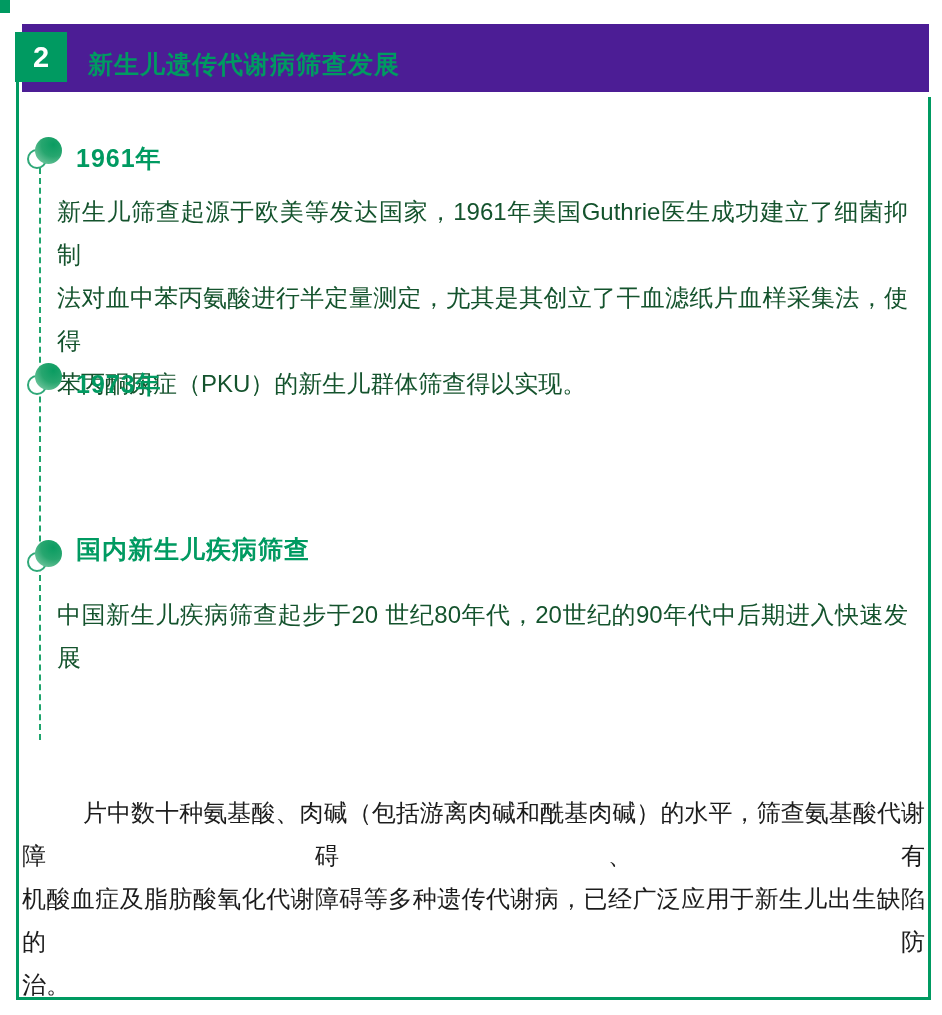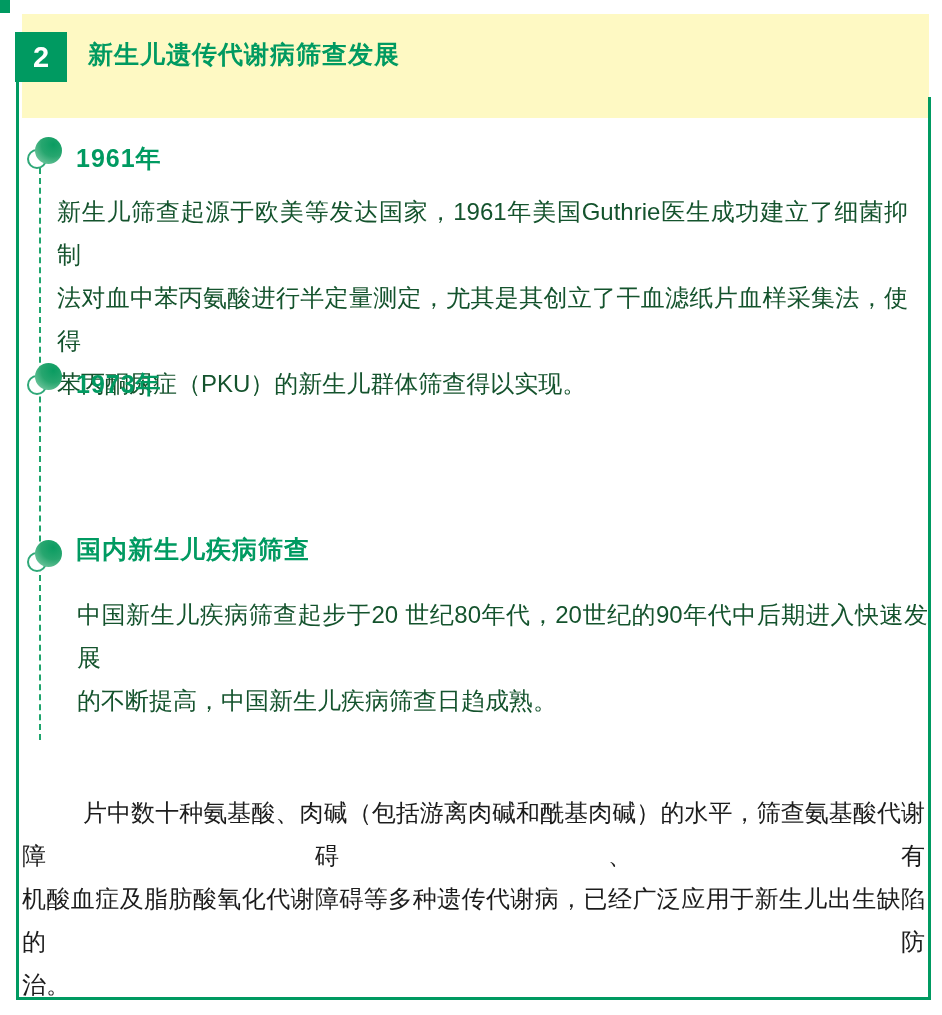--- a/index.html
+++ b/index.html
@@ -7,22 +7,22 @@
   body { font-family:"Liberation Sans", sans-serif; }
   .page {
     position:relative; width:942px; height:1015px; background:#ffffff;
     overflow:hidden;
   }
   
   .corner-deco { position:absolute; left:0; top:0; width:10px; height:13px; background:#009a61; }
 
   
   .band {
-    position:absolute; left:22px; top:14px; width:907px; height:104px;
-    background:#fef9c3;
+    position:absolute; left:22px; top:24px; width:907px; height:68px;
+    background:#4c1d95;
   }
   .band .title {
     position:absolute; left:66px; top:0; height:80px; line-height:80px;
     font-size:25px; font-weight:bold; color:#009a61; letter-spacing:1px;
     white-space:nowrap;
   }
   .badge {
     position:absolute; left:15px; top:32px; width:52px; height:50px;
     background:#009a61; color:#ffffff; font-size:29px; font-weight:bold;
     display:flex; align-items:center; justify-content:center;
@@ -99,23 +99,22 @@
     <span class="ring"></span>
     <span class="dot"></span>
   </div>
   <div class="tl-heading" style="top:369px;">1973年</div>
 
   <div class="marker" style="top:540px;">
     <span class="ring"></span>
     <span class="dot"></span>
   </div>
   <div class="tl-heading" style="top:534px;">国内新生儿疾病筛查</div>
-  <div class="para jpara" style="top:593px;margin-left:20px;">
+  <div class="para jpara" style="top:593px;">
       <div class="tline">中国新生儿疾病筛查起步于20 世纪80年代，20世纪的90年代中后期进入快速发展</div>
-      <div class="tline">的不断提高，中国新生儿疾病筛查日趋成熟。</div>
     </div>
 
   <div class="closing jpara" style="top:791px;">
       <div class="tline">片中数十种氨基酸、肉碱（包括游离肉碱和酰基肉碱）的水平，筛查氨基酸代谢障碍、有</div>
       <div class="tline">机酸血症及脂肪酸氧化代谢障碍等多种遗传代谢病，已经广泛应用于新生儿出生缺陷的防</div>
       <div class="tline">治。</div>
     </div>
 
 </div>
 

